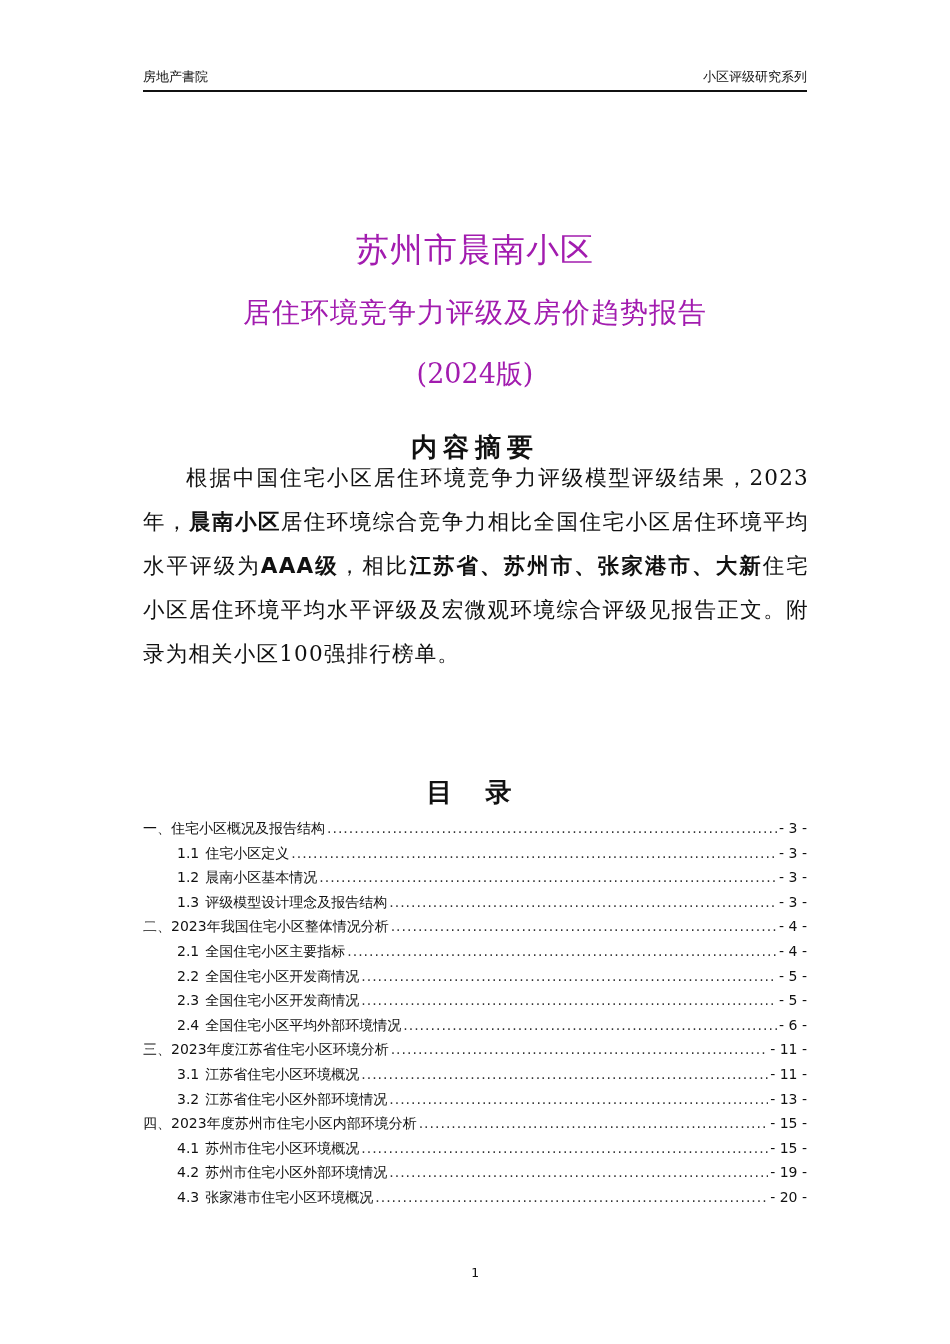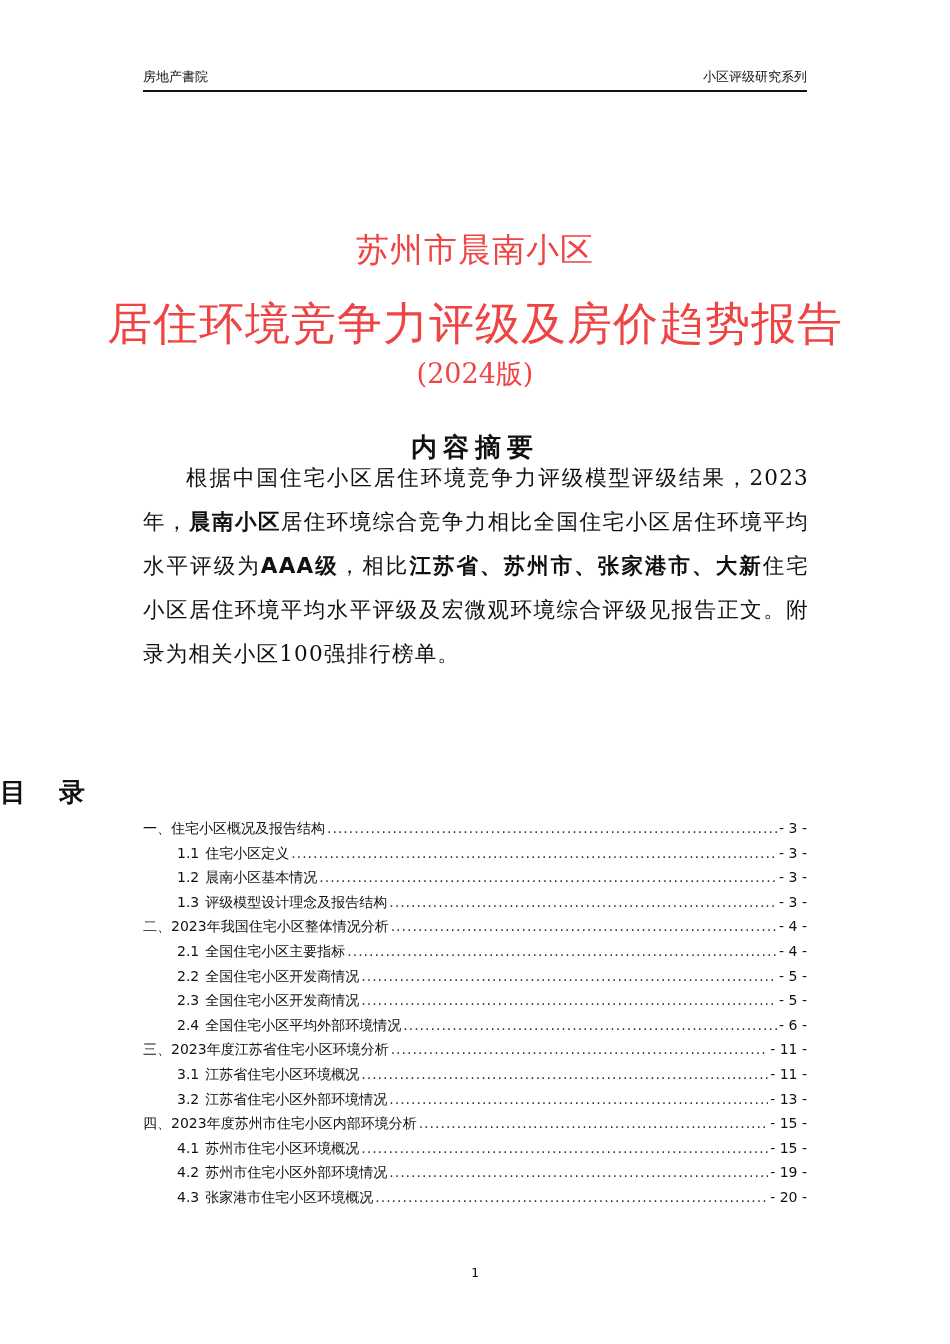--- a/index.html
+++ b/index.html
@@ -47,31 +47,31 @@
       font-family: "DejaVu Sans", "Liberation Sans", sans-serif;
       font-size: 16px;
       letter-spacing: 0.5px;
     }
     
     .title-block {
       position: absolute;
       left: 0;
       width: 950px;
       text-align: center;
-      color: #ef4444;
+      color: #a21caf;
       font-family: "DejaVu Sans", "Liberation Sans", sans-serif;
     }
     .title-1 {
       top: 228px;
       font-size: 33px;
       letter-spacing: 1px;
     }
     .title-2 {
       top: 294px;
-      font-size: 45px;
+      font-size: 28px;
       letter-spacing: 1px;
       font-family: Liberation Serif, serif;
     }
     .title-3 {
       top: 356px;
       font-size: 27px;
       font-family: "DejaVu Serif", "Liberation Serif", serif;
     }
     
     .abstract-heading {
@@ -99,20 +99,21 @@
     .abstract-body b {
       font-family: "DejaVu Sans", "Liberation Sans", sans-serif;
       font-weight: bold;
     }
     
     .toc-heading {
       position: absolute;
       left: 0;
       width: 950px;
       top: 775px;
+      text-align: center;
       font-family: "DejaVu Sans", "Liberation Sans", sans-serif;
       font-weight: bold;
       font-size: 26px;
       letter-spacing: 12px;
     }
     .toc {
       position: absolute;
       left: 143px;
       top: 820px;
       width: 664px;

